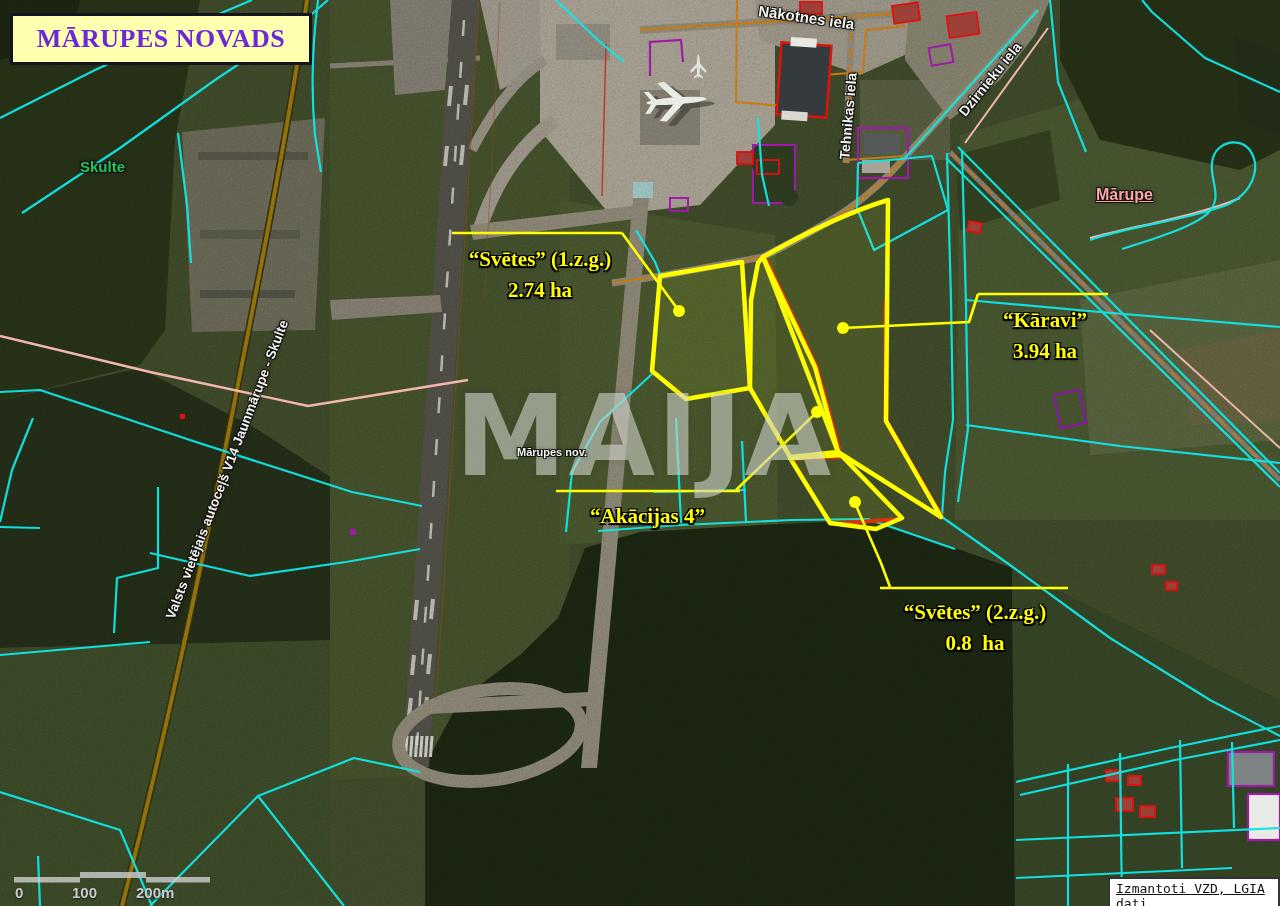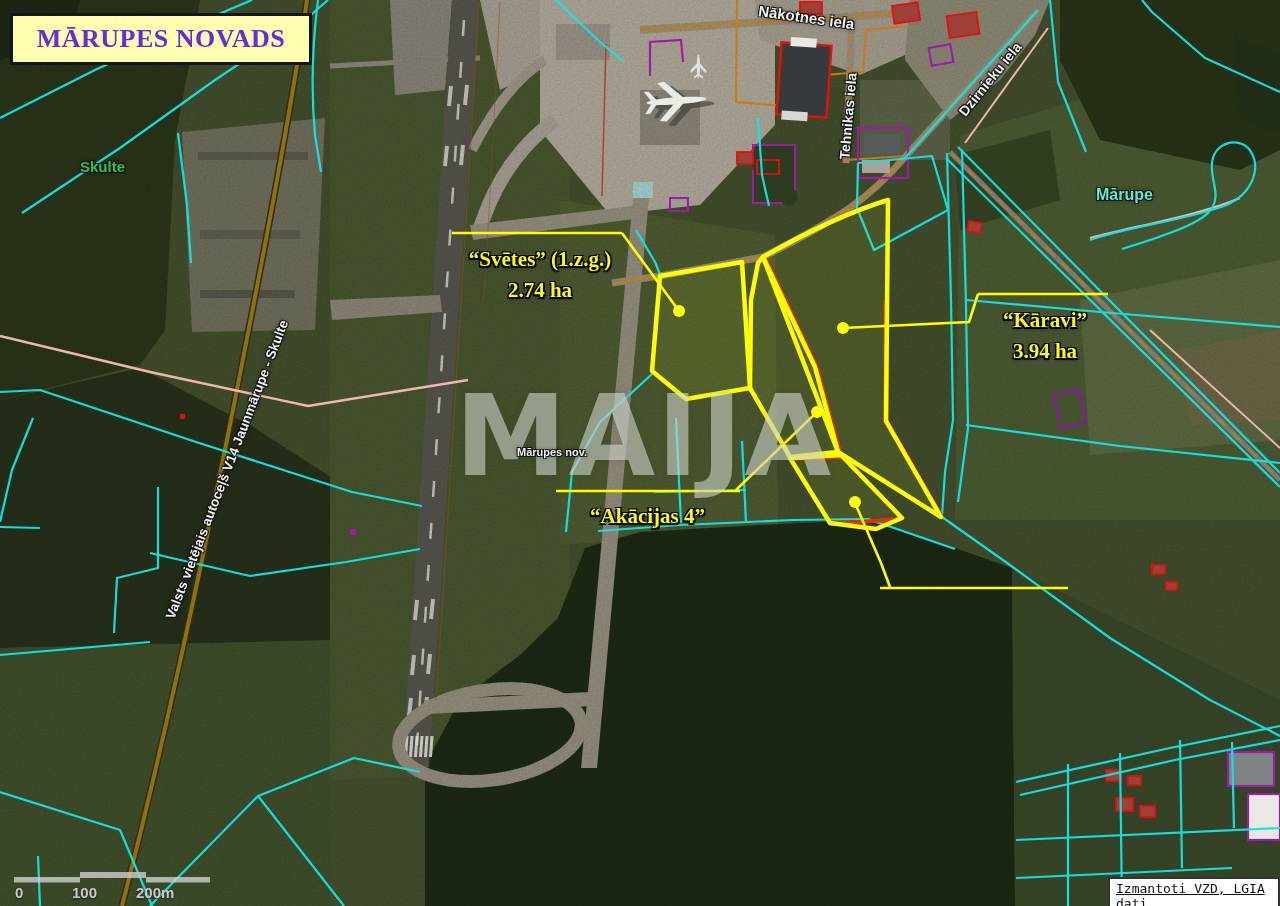--- a/index.html
+++ b/index.html
@@ -24,21 +24,21 @@
   
   .halo{color:#f2f2ee;font-weight:bold;
     text-shadow:-1px -1px 0 rgba(15,15,15,.9),1px -1px 0 rgba(15,15,15,.9),
                 -1px 1px 0 rgba(15,15,15,.9),1px 1px 0 rgba(15,15,15,.9),0 0 4px rgba(0,0,0,.7);}
   .lbl-region{left:517px;top:446px;font-size:11px;}
   .lbl-nakotnes{left:758px;top:11px;width:130px;font-size:15px;transform:rotate(8deg);white-space:nowrap;}
   .lbl-tehnikas{left:796px;top:108px;width:104px;font-size:14px;transform:rotate(-85deg);white-space:nowrap;text-align:center;}
   .lbl-dzirnieku{left:915px;top:71px;width:150px;font-size:14px;transform:rotate(-51deg);white-space:nowrap;text-align:center;}
   .lbl-road{left:17px;top:462px;width:420px;font-size:13.5px;transform:rotate(-69deg);text-align:center;white-space:nowrap;}
   .lbl-skulte{left:80px;top:158px;font-size:15px;color:#22c55e;}
-  .lbl-marupe{left:1096px;top:186px;font-size:16px;color:#5eead4;}
+  .lbl-marupe{left:1096px;top:186px;font-size:16px;color:#fca5a5;text-decoration:underline;}
   
   .scl{position:absolute;z-index:3;font-size:15px;font-weight:bold;color:#c9c9c9;
     text-shadow:0 1px 2px rgba(20,20,20,.8);}
   
   .attrib{left:1108px;top:877px;background:#ffffff;border:2px solid #333;padding:2px 6px 3px 6px;
     font-family:"DejaVu Sans Mono",monospace;font-size:13px;color:#111;z-index:4;}
   .attrib span{text-decoration:underline;}
 </style>
 </head>
 <body>
@@ -313,20 +313,24 @@
   <div class="pname">“Svētes” (1.z.g.)</div>
   <div class="parea">2.74 ha</div>
 </div>
 <div class="plabel" style="left:960px;top:267px;width:170px;">
   <div class="pname">“Kāravi”</div>
   <div class="parea">3.94 ha</div>
 </div>
 <div class="plabel" style="left:545px;top:463px;width:205px;">
   <div class="pname">“Akācijas 4”</div>
 </div>
+<div class="plabel" style="left:875px;top:559px;width:200px;">
+  <div class="pname">“Svētes” (2.z.g.)</div>
+  <div class="parea">0.8  ha</div>
+</div>
 
 <div class="abs halo lbl-region">Mārupes nov.</div>
 <div class="abs halo lbl-nakotnes">Nākotnes iela</div>
 <div class="abs halo lbl-tehnikas">Tehnikas iela</div>
 <div class="abs halo lbl-dzirnieku">Dzirnieku iela</div>
 <div class="abs halo lbl-road">Valsts vietējais autoceļš V14 Jaunmārupe - Skulte</div>
 <div class="abs halo lbl-skulte">Skulte</div>
 <div class="abs halo lbl-marupe">Mārupe</div>
 
 <div class="scl" style="left:15px;top:884px;">0</div>

